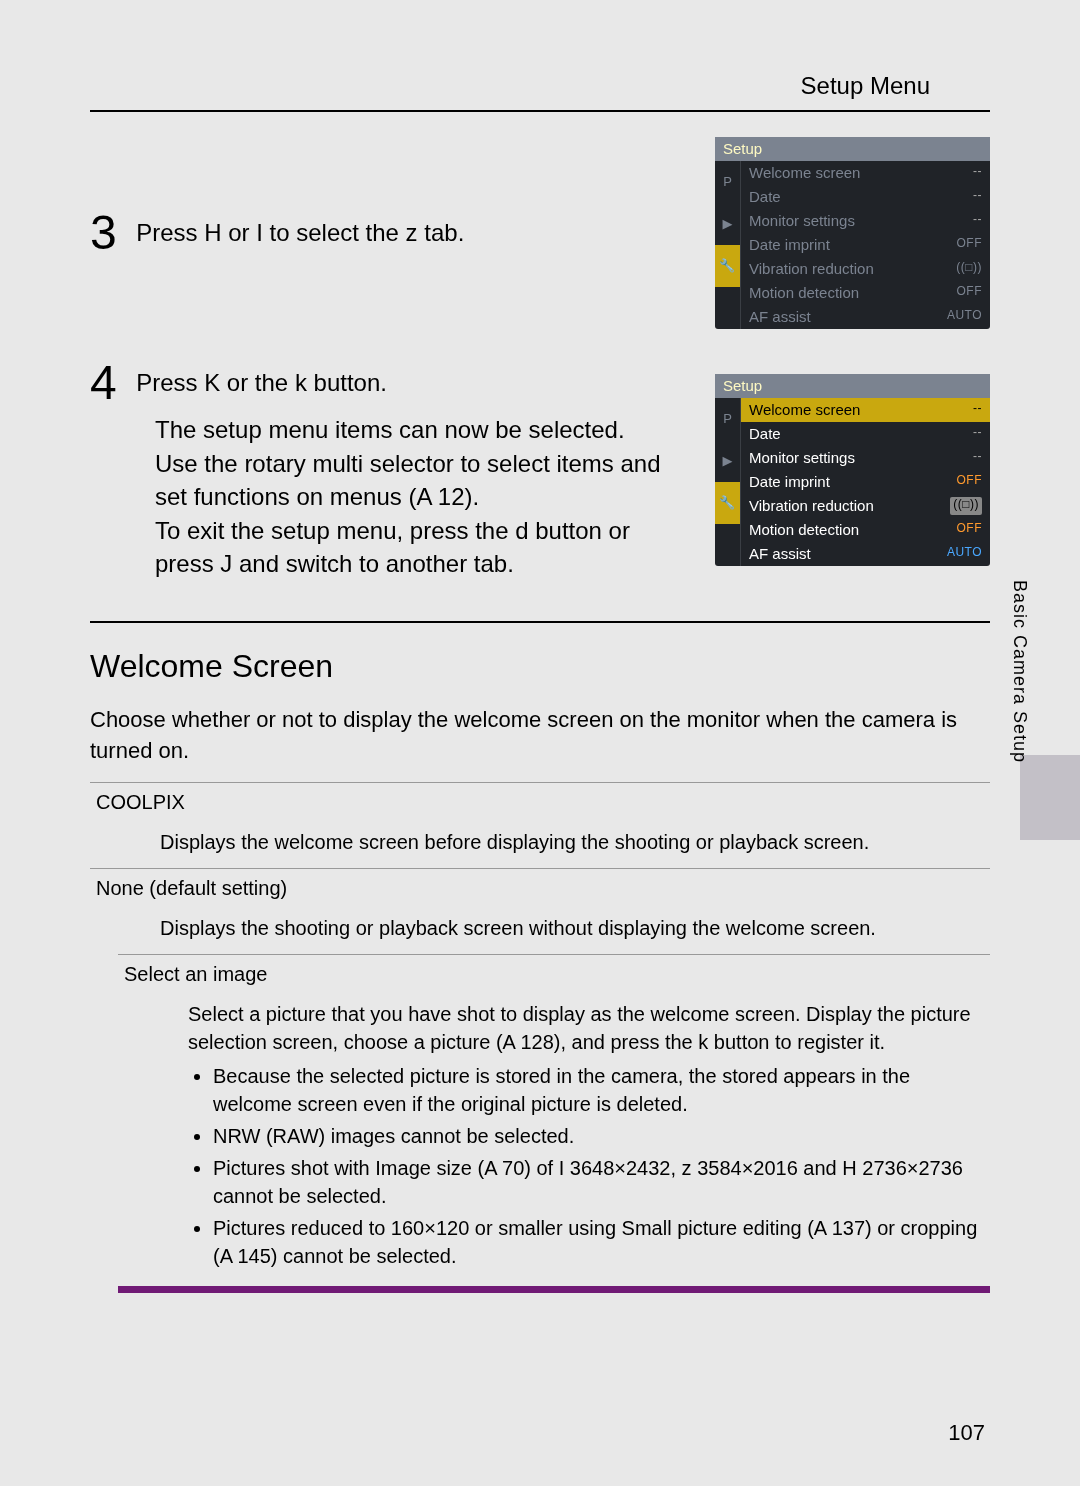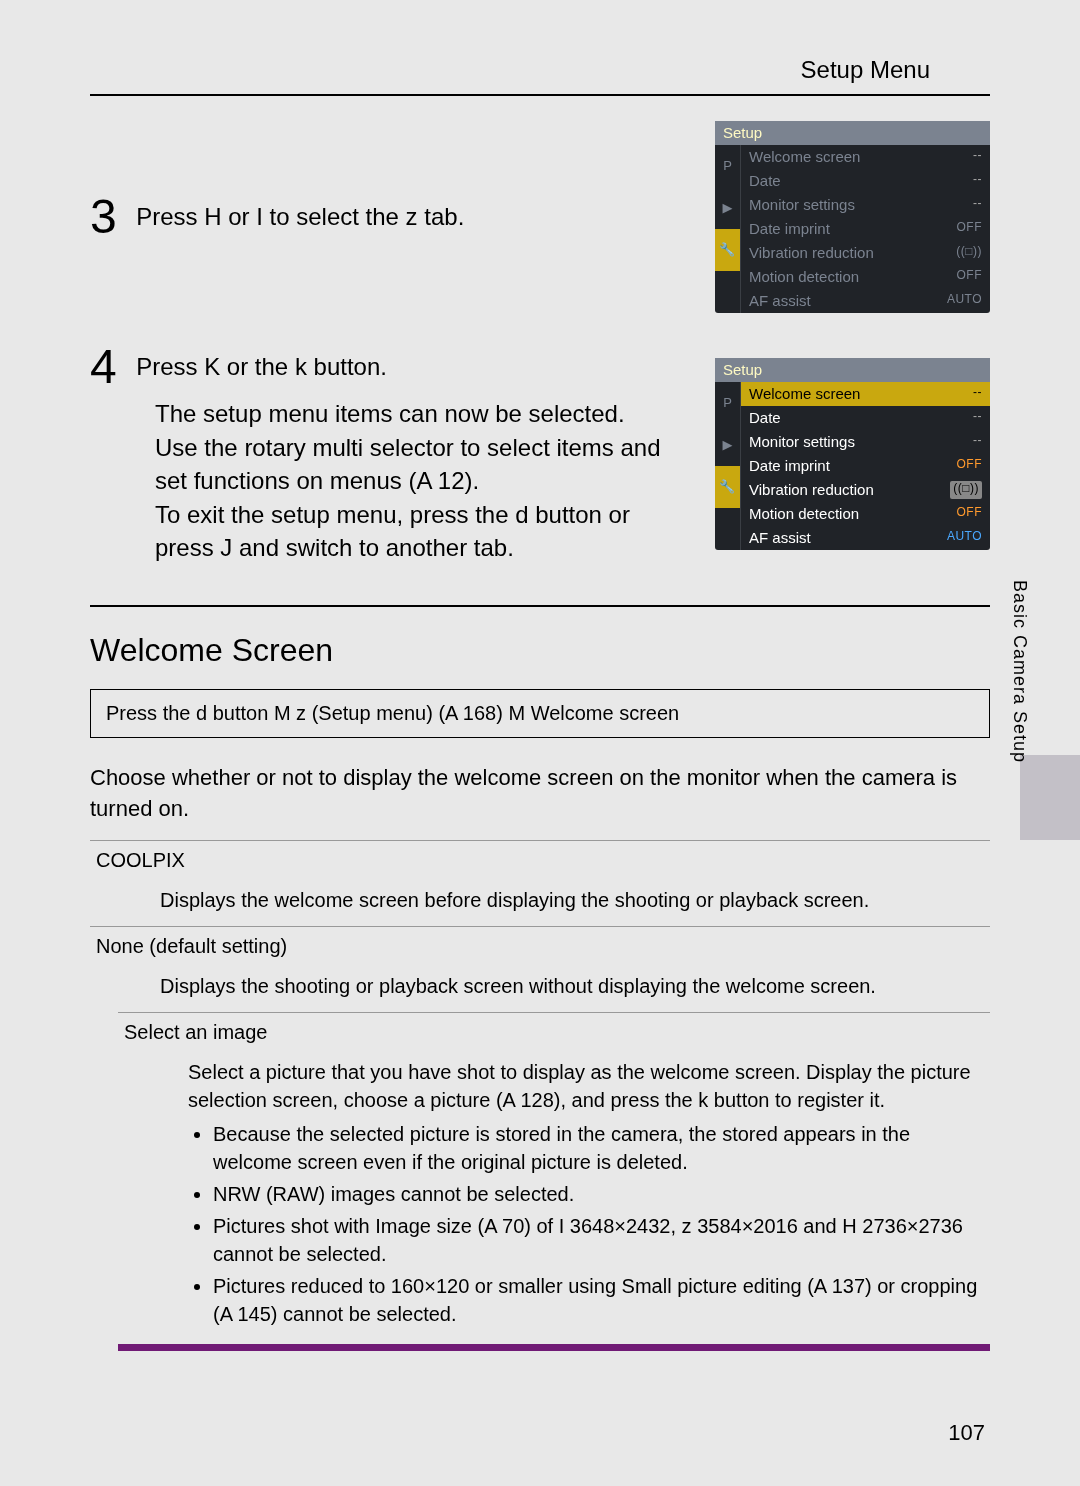--- a/index.html
+++ b/index.html
@@ -8,21 +8,21 @@
     background: #e8e8e8;
     font-family: Arial, Helvetica, sans-serif;
     color: #000;
   }
   .page {
     width: 1080px;
     height: 1486px;
     margin: 0 auto;
     background: #e8e8e8;
     position: relative;
-    padding: 56px 90px 40px 90px;
+    padding: 72px 90px 40px 90px;
   }
   .header-title {
     text-align: right;
     font-size: 24px;
     padding-right: 60px;
     margin-bottom: 10px;
   }
   .top-rule {
     border: none;
     border-top: 2px solid #000;
@@ -291,21 +291,20 @@
             </div>
         </div>
       </div>
     </div>
   </div>
 
   <hr class="hr-mid">
 
   <h2 class="section-title">Welcome Screen</h2>
 
-  <div class="breadcrumb-box">Press the d     button M  z  (Setup menu) (A  168) M  Welcome screen</div>
 
   <div class="intro">Choose whether or not to display the welcome screen on the monitor when the camera is turned on.</div>
 
   <div class="opt-table">
     <div class="opt-row">
       <div class="opt-label">COOLPIX</div>
       <div class="opt-desc">Displays the welcome screen before displaying the shooting or playback screen.</div>
     </div>
     <div class="opt-row">
       <div class="opt-label">None (default setting)</div>

